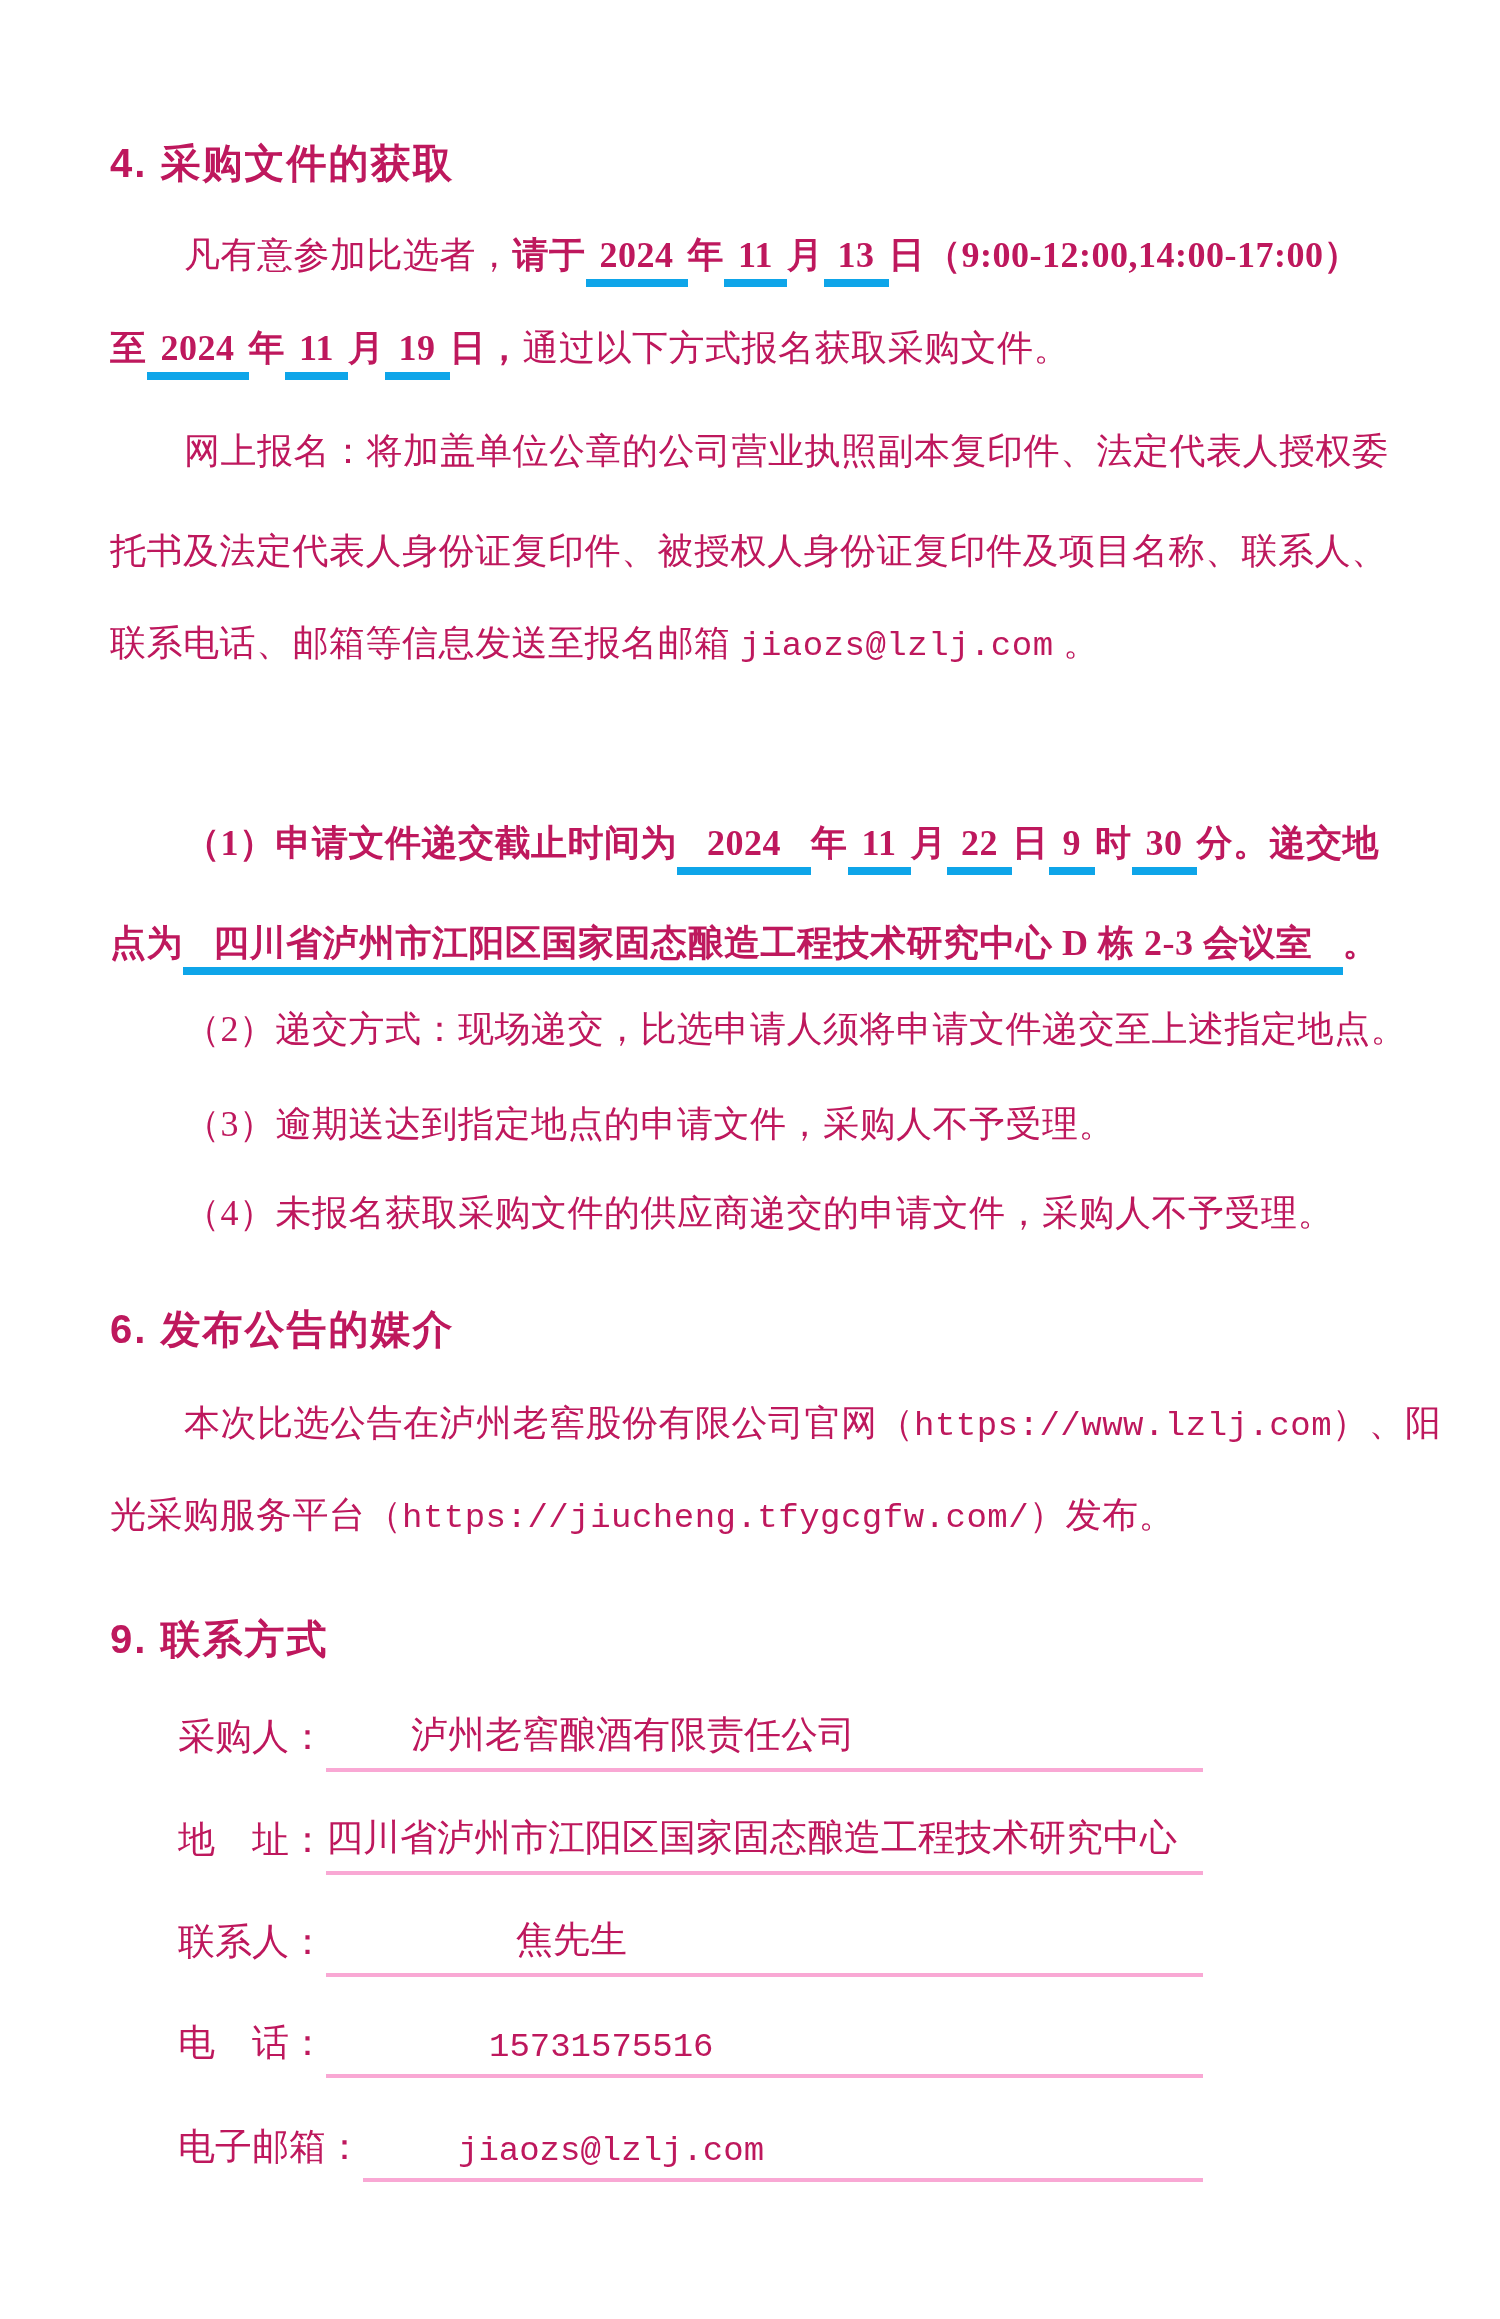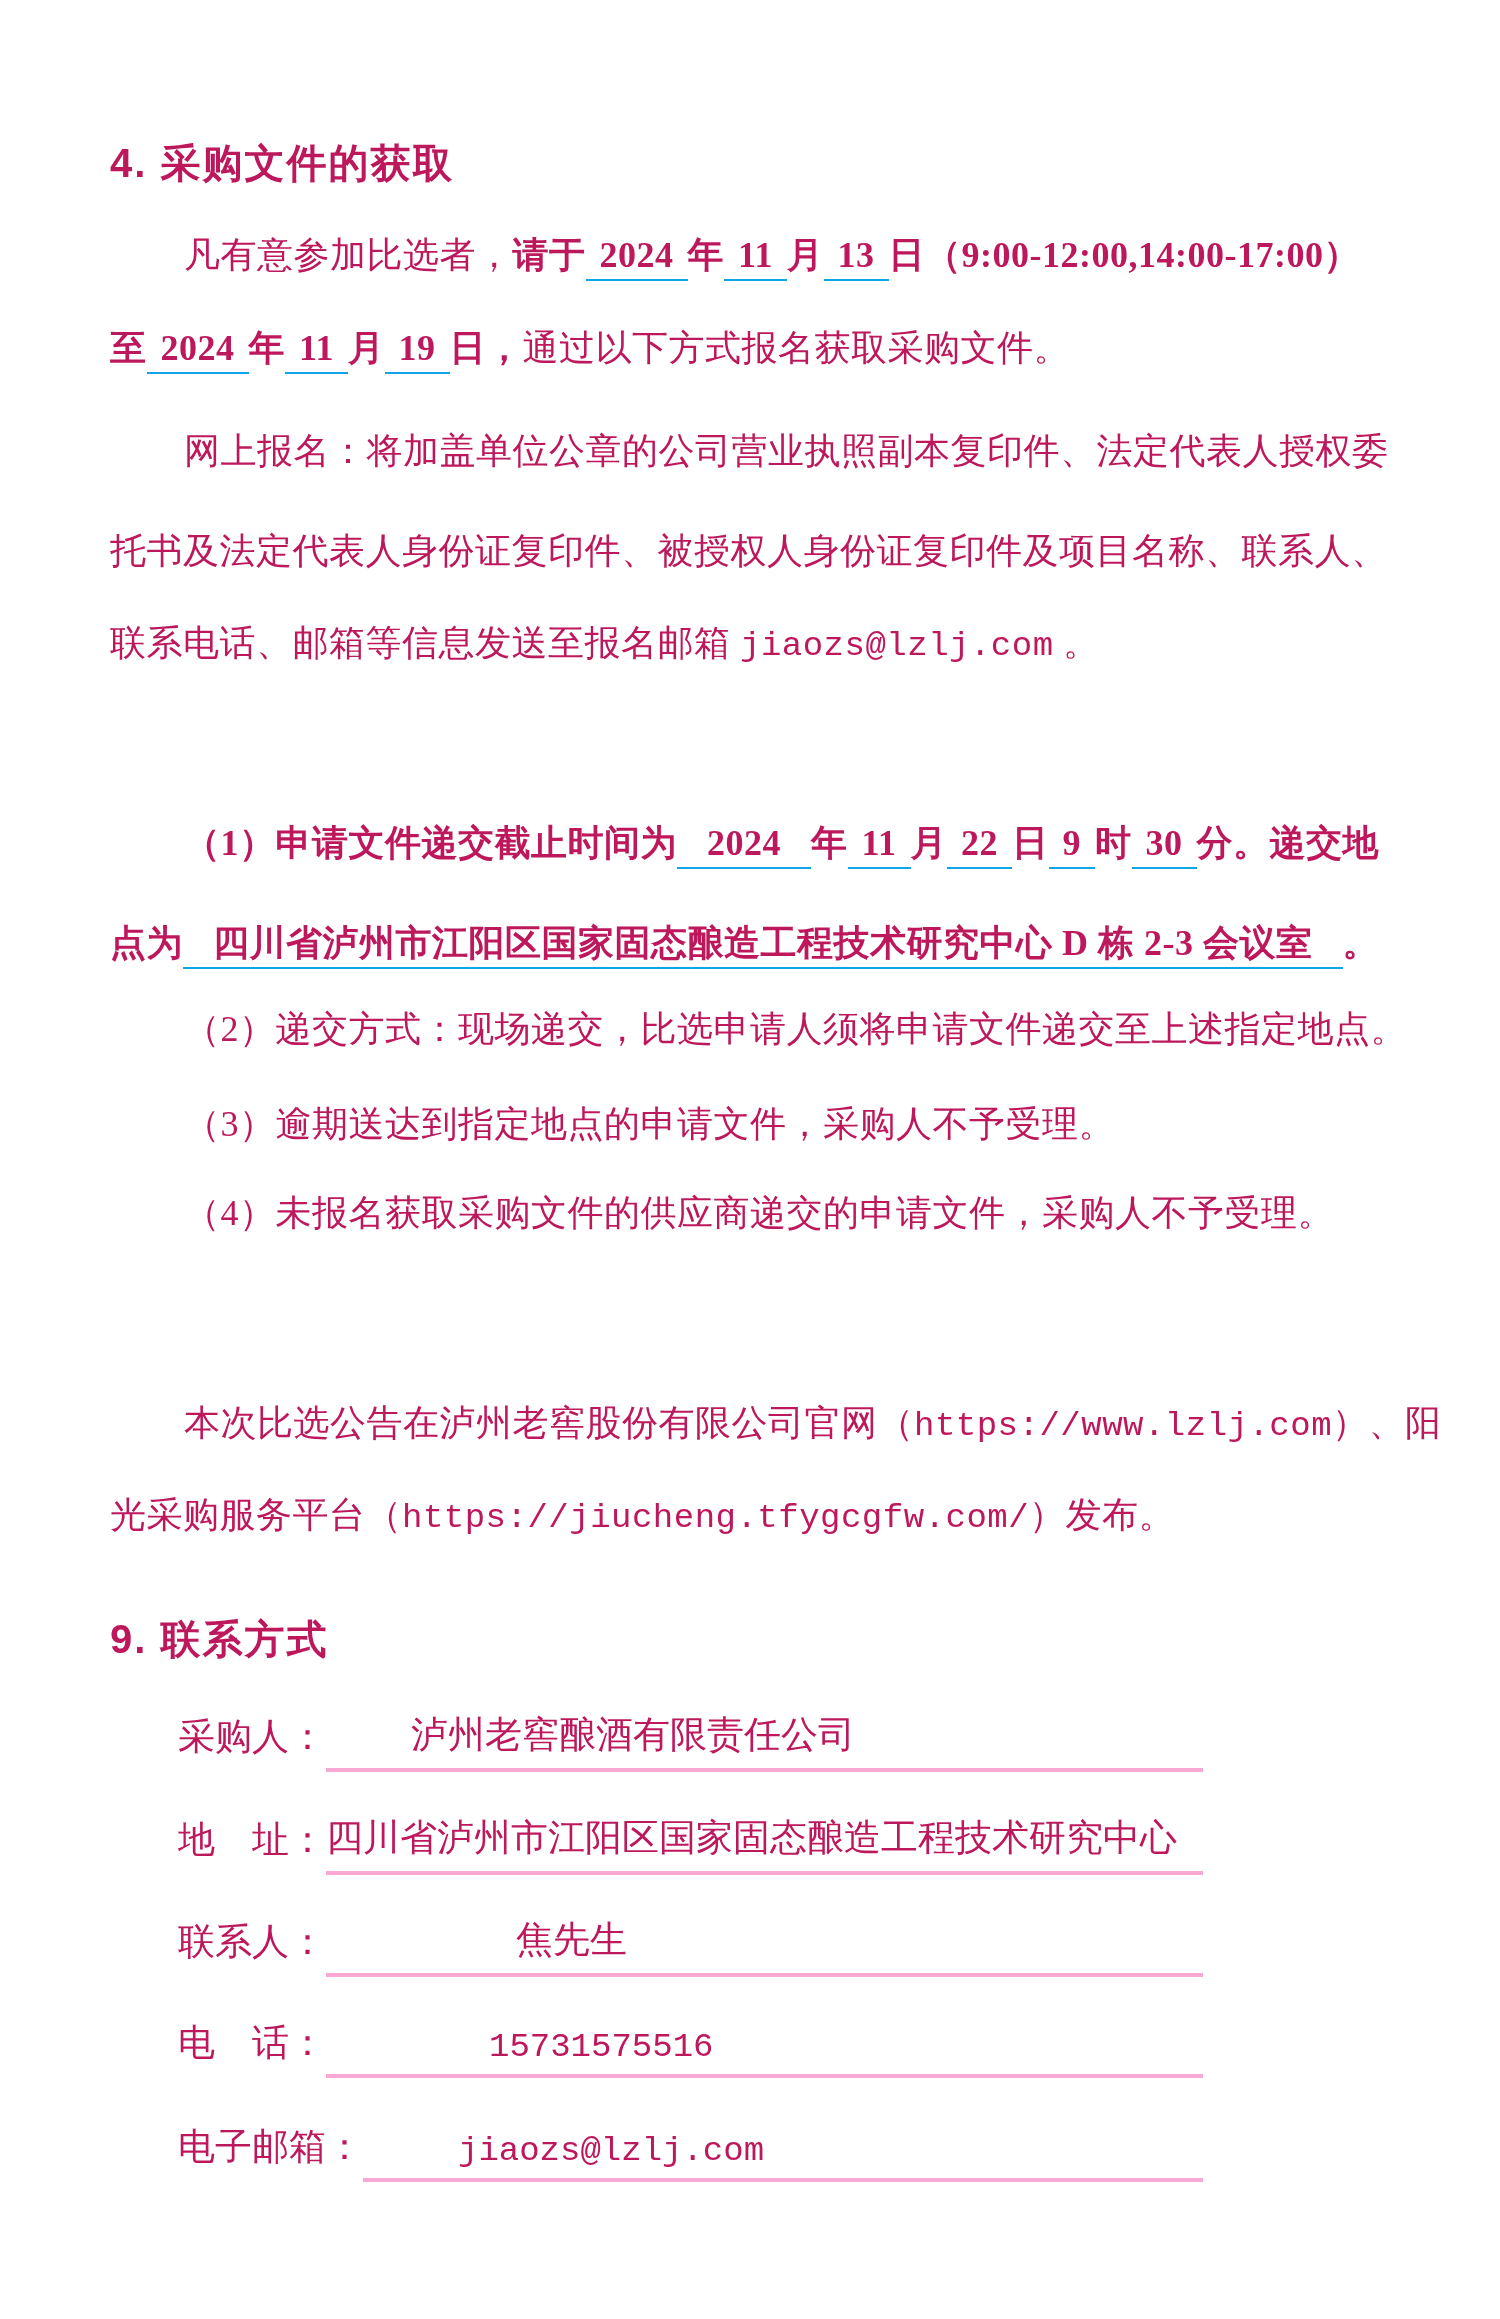--- a/index.html
+++ b/index.html
@@ -12,21 +12,21 @@
     position:absolute; left:110px; width:1330px;
     font-size:36px; line-height:46px; white-space:nowrap; letter-spacing:0.5px;
   }
   .ind { padding-left:74px; }
   .hd {
     font-family:"Liberation Sans","DejaVu Sans",sans-serif;
     font-weight:700; font-size:40px; letter-spacing:2px;
   }
   .b { font-weight:700; }
   .u {
-    display:inline-block; border-bottom:2px solid #0ea5e9;
+    display:inline-block; border-bottom:8px solid #0ea5e9;
     padding:0 14px 4px 14px; line-height:40px;
   }
   .uw { padding-left:30px; padding-right:30px; }
   .mono { font-family:"Liberation Mono","DejaVu Sans Mono",monospace; font-size:34px; }
   
   .row {
     position:absolute; left:178px; width:1025px;
     font-size:37px; white-space:nowrap;
     display:flex; align-items:flex-end;
   }
@@ -58,20 +58,21 @@
 
 
   <div class="ln ind b" style="top:820px"><span>（1）申请文件递交截止时间为</span><span class="u uw">2024</span><span>年</span><span class="u">11</span><span>月</span><span class="u">22</span><span>日</span><span class="u">9</span><span>时</span><span class="u">30</span><span>分。递交地</span></div>
 
   <div class="ln b" style="top:920px"><span>点为</span><span class="u uw">四川省泸州市江阳区国家固态酿造工程技术研究中心 D 栋 2-3 会议室</span><span>。</span></div>
 
   <div class="ln ind" style="top:1006px">（2）递交方式：现场递交，比选申请人须将申请文件递交至上述指定地点。</div>
   <div class="ln ind" style="top:1101px">（3）逾期送达到指定地点的申请文件，采购人不予受理。</div>
   <div class="ln ind" style="top:1190px">（4）未报名获取采购文件的供应商递交的申请文件，采购人不予受理。</div>
 
+  <div class="ln hd" style="top:1306px">6. 发布公告的媒介</div>
 
   <div class="ln ind" style="top:1400px"><span>本次比选公告在泸州老窖股份有限公司官网（</span><span class="mono">https://www.lzlj.com</span><span>）、阳</span></div>
   <div class="ln" style="top:1492px"><span>光采购服务平台（</span><span class="mono">https://jiucheng.tfygcgfw.com/</span><span>）发布。</span></div>
 
   <div class="ln hd" style="top:1616px">9. 联系方式</div>
 
   <div class="row" style="top:1710px">
     <span class="lbl">采购人：</span>
     <span class="fld pad85"><span>泸州老窖酿酒有限责任公司</span></span>
   </div>

